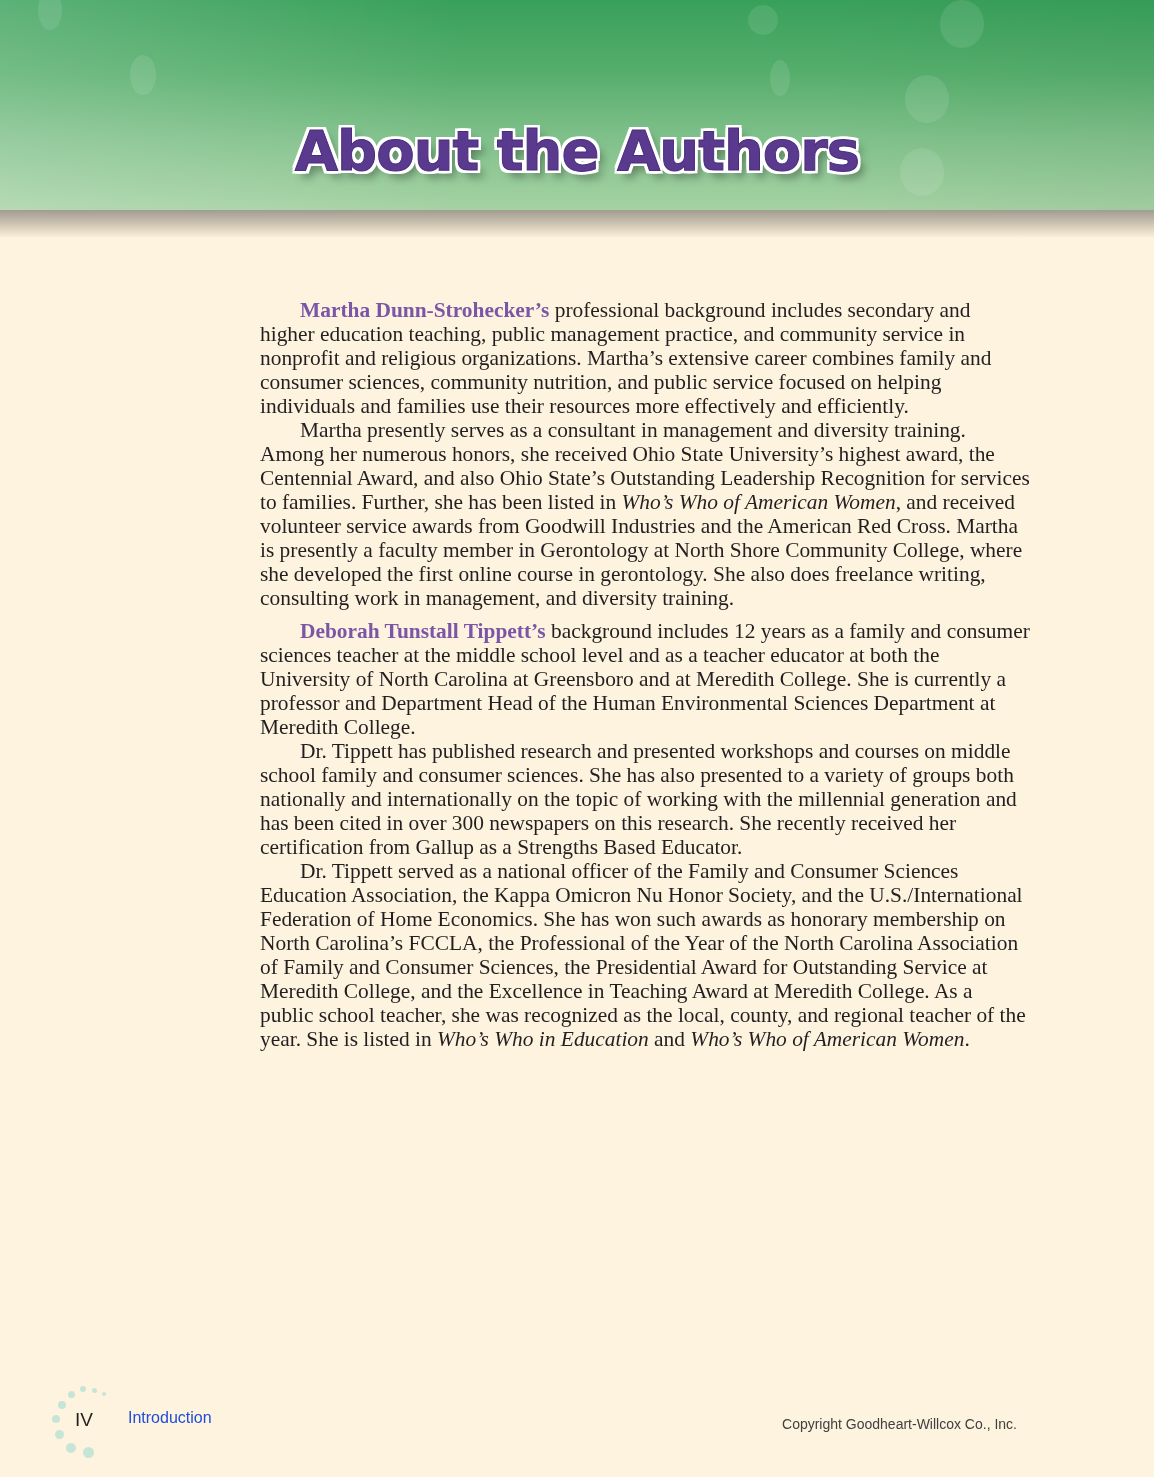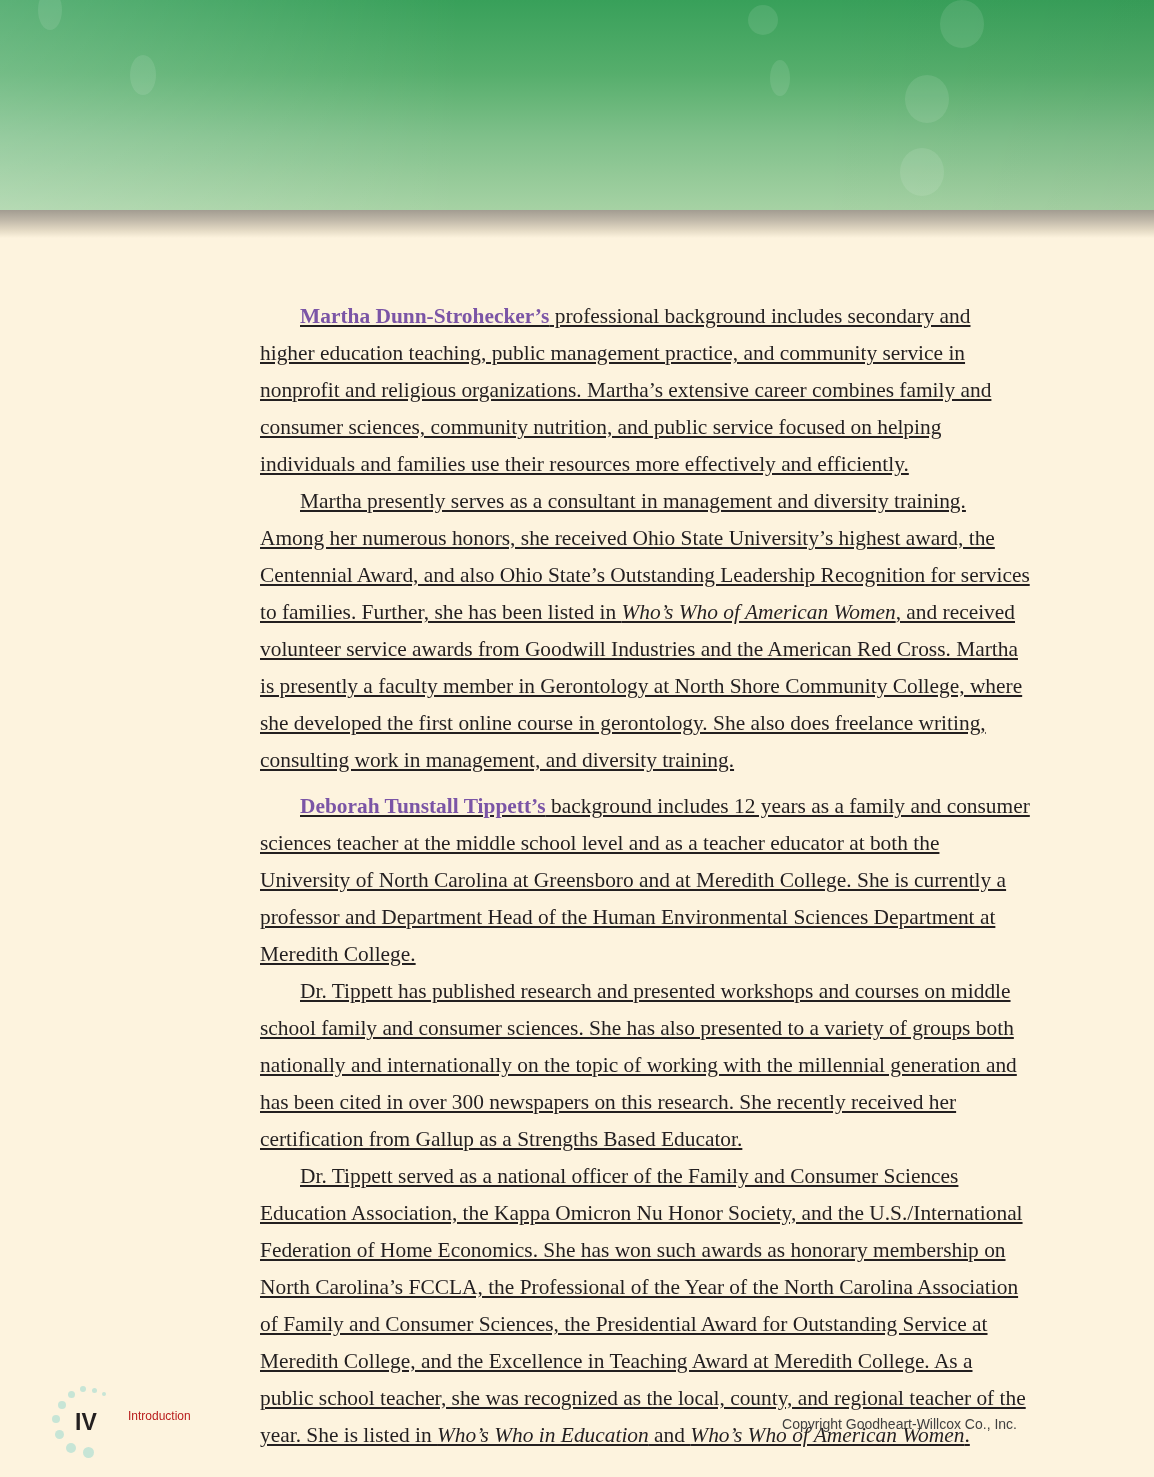--- a/index.html
+++ b/index.html
@@ -29,53 +29,53 @@
     color: #5a3a8e;
     -webkit-text-stroke: 1px #4a2d7a;
     text-shadow:
       -3px -3px 0 #fff, 3px -3px 0 #fff, -3px 3px 0 #fff, 3px 3px 0 #fff,
       0 -3px 0 #fff, 0 3px 0 #fff, -3px 0 0 #fff, 3px 0 0 #fff,
       6px 7px 8px rgba(0,0,0,0.35);
     margin: 0;
   }
   .content {
     position: absolute; left: 260px; top: 298px; width: 770px;
-    font-size: 21.4px; line-height: 37px; color: #231f20;
+    font-size: 21.4px; line-height: 24px; color: #231f20;
     font-family: "Liberation Serif", "DejaVu Serif", serif;
-    text-decoration: underline;
   }
   .content p { margin: 0; text-indent: 40px; }
   .content p.gap { margin-top: 9px; }
   .name { color: #7b55a6; font-weight: bold; }
   .footer-dots { position: absolute; left: 48px; top: 1380px; width: 70px; height: 90px; }
   .dot { position: absolute; border-radius: 50%; background: #c7e5d6; }
   .page-num {
     position: absolute; left: 75px; top: 1409px;
-    font-family: "Liberation Sans", sans-serif; font-weight: bold; font-size: 23px; color: #231f20;
+    font-family: "Liberation Sans", sans-serif; font-weight: normal; font-size: 19px; color: #231f20;
   }
   .section-label {
     position: absolute; left: 128px; top: 1409px;
-    font-family: "Liberation Sans", sans-serif; font-size: 12px; color: #b91c1c;
+    font-family: "Liberation Sans", sans-serif; font-size: 16px; color: #1d4ed8;
   }
   .copyright {
     position: absolute; right: 137px; top: 1416px;
     font-family: "Liberation Sans", sans-serif; font-size: 14px; color: #404040;
   }
 </style>
 </head>
 <body>
 
 <div class="header">
   <div class="bubble" style="left:38px;top:-10px;width:24px;height:40px;"></div>
   <div class="bubble" style="left:130px;top:55px;width:26px;height:40px;"></div>
   <div class="bubble" style="left:748px;top:5px;width:30px;height:30px;"></div>
   <div class="bubble" style="left:770px;top:60px;width:20px;height:36px;"></div>
   <div class="bubble" style="left:940px;top:0px;width:44px;height:48px;"></div>
   <div class="bubble" style="left:905px;top:75px;width:44px;height:48px;"></div>
   <div class="bubble" style="left:900px;top:148px;width:44px;height:48px;"></div>
+  <h1 class="title">About the Authors</h1>
 </div>
 <div class="header-shadow"></div>
 
 <div class="content">
   <p><span class="name">Martha Dunn-Strohecker’s</span><span> professional background includes secondary and higher education teaching, public management practice, and community service in nonprofit and religious organizations. Martha’s extensive career combines family and consumer sciences, community nutrition, and public service focused on helping individuals and families use their resources more effectively and efficiently.</span></p>
   <p><span>Martha presently serves as a consultant in management and diversity training. Among her numerous honors, she received Ohio State University’s highest award, the Centennial Award, and also Ohio State’s Outstanding Leadership Recognition for services to families. Further, she has been listed in </span><i>Who’s Who of American Women</i><span>, and received volunteer service awards from Goodwill Industries and the American Red Cross. Martha is presently a faculty member in Gerontology at North Shore Community College, where she developed the first online course in gerontology. She also does freelance writing, consulting work in management, and diversity training.</span></p>
 
   <p class="gap"><span class="name">Deborah Tunstall Tippett’s</span><span> background includes 12 years as a family and consumer sciences teacher at the middle school level and as a teacher educator at both the University of North Carolina at Greensboro and at Meredith College. She is currently a professor and Department Head of the Human Environmental Sciences Department at Meredith College.</span></p>
   <p><span>Dr. Tippett has published research and presented workshops and courses on middle school family and consumer sciences. She has also presented to a variety of groups both nationally and internationally on the topic of working with the millennial generation and has been cited in over 300 newspapers on this research. She recently received her certification from Gallup as a Strengths Based Educator.</span></p>
   <p><span>Dr. Tippett served as a national officer of the Family and Consumer Sciences Education Association, the Kappa Omicron Nu Honor Society, and the U.S./International Federation of Home Economics. She has won such awards as honorary membership on North Carolina’s FCCLA, the Professional of the Year of the North Carolina Association of Family and Consumer Sciences, the Presidential Award for Outstanding Service at Meredith College, and the Excellence in Teaching Award at Meredith College. As a public school teacher, she was recognized as the local, county, and regional teacher of the year. She is listed in </span><i>Who’s Who in Education</i><span> and </span><i>Who’s Who of American Women</i><span>.</span></p>

